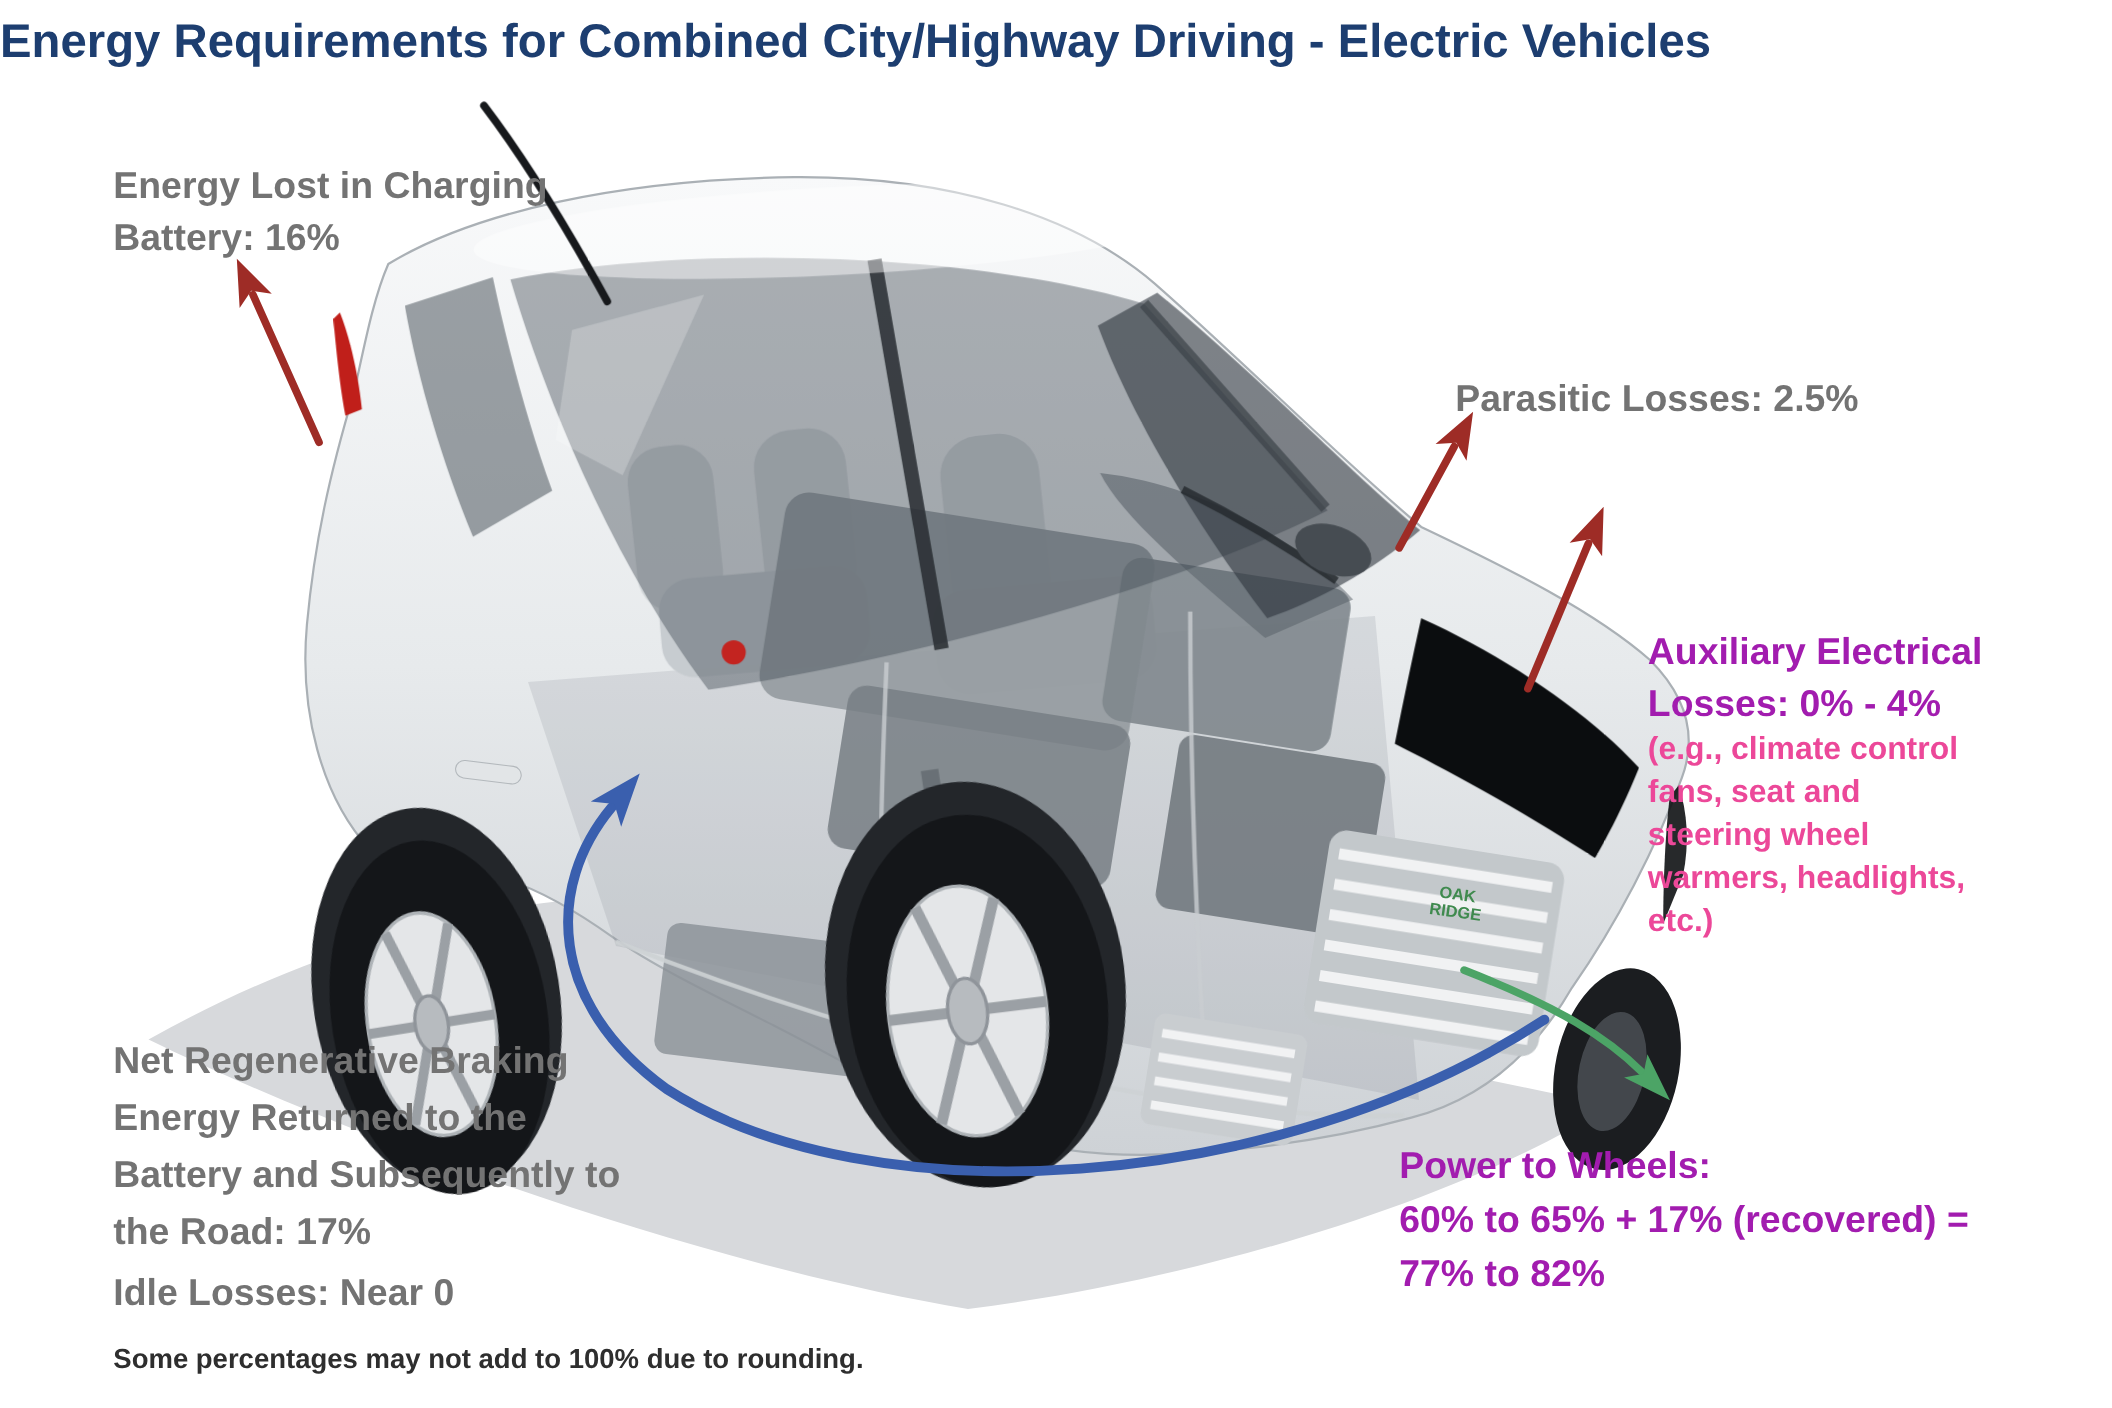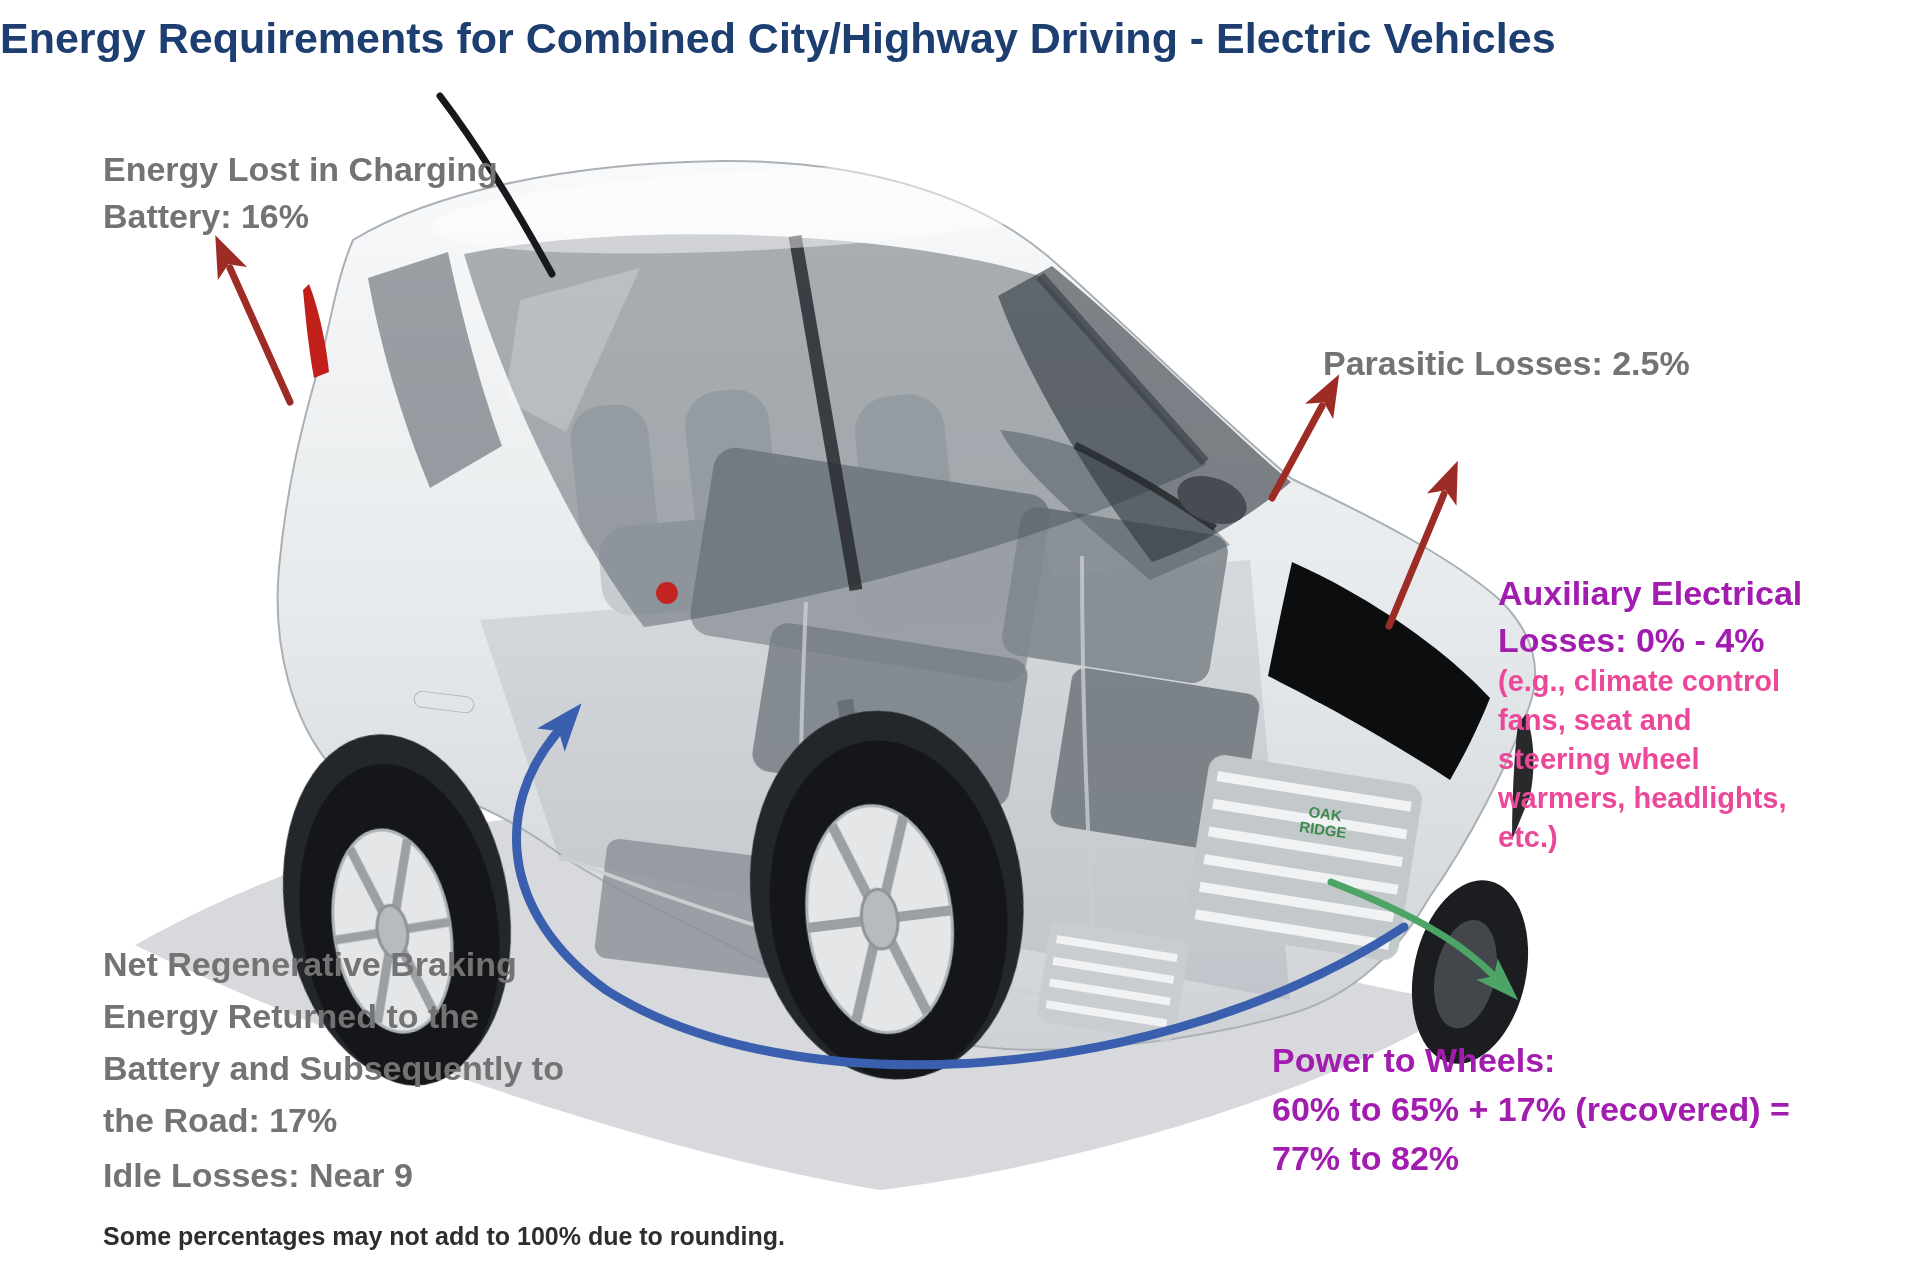--- a/index.html
+++ b/index.html
@@ -179,21 +179,21 @@
 Losses: 0% - 4%</div>
   <div class="ann gray ann-aux-detail">(e.g., climate control
 fans, seat and
 steering wheel
 warmers, headlights,
 etc.)</div>
   <div class="ann blue ann-regen">Net Regenerative Braking
 Energy Returned to the
 Battery and Subsequently to
 the Road: 17%</div>
-  <div class="ann blue ann-idle">Idle Losses: Near 9</div>
+  <div class="ann blue ann-idle">Idle Losses: Near 0</div>
   <div class="ann ann-footnote">Some percentages may not add to 100% due to rounding.</div>
   <div class="ann blue2 ann-power-head">Power to Wheels:
 60% to 65% + 17% (recovered) =
 77% to 82%</div>
 
   <div class="logo">OAK
 RIDGE</div>
 </div>
 
 </body></html>

